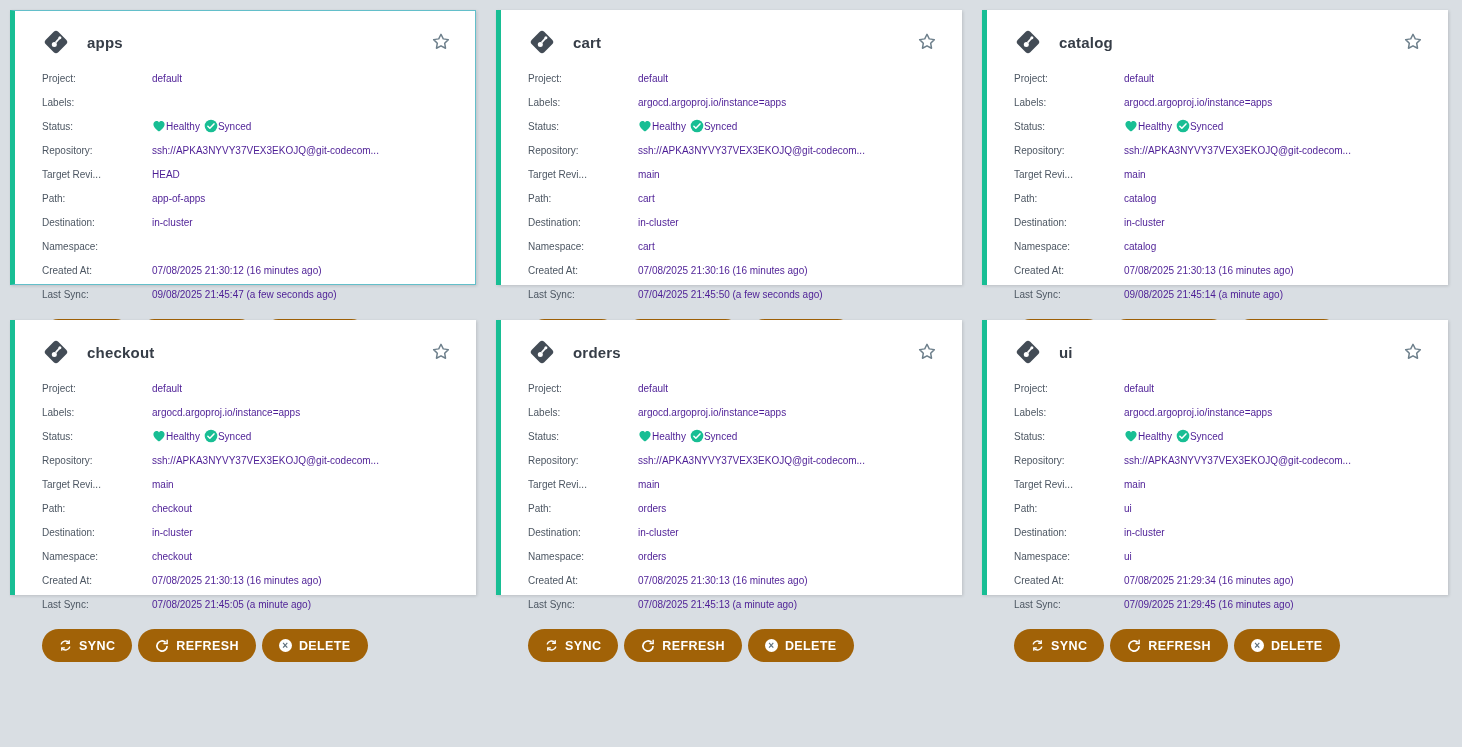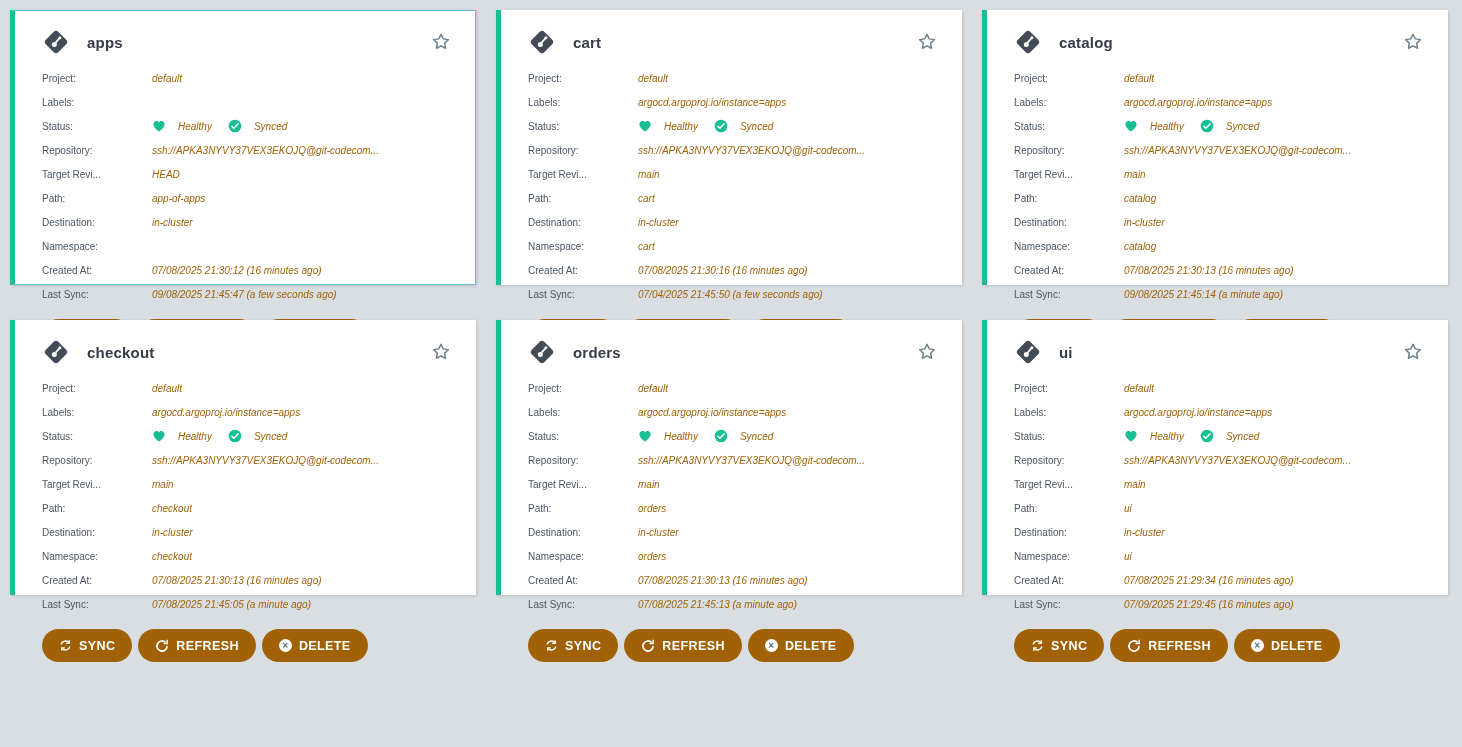--- a/index.html
+++ b/index.html
@@ -60,28 +60,27 @@
     display: flex;
     align-items: center;
     height: 24px;
     font-size: 10px;
   }
   .row .label {
     flex: 0 0 110px;
     color: #4c5662;
   }
   .row .value {
-    color: #a16207;
+    color: #4c1d95;
     white-space: nowrap;
     overflow: hidden;
     display: flex;
     align-items: center;
-    font-style: italic;
-  }
-  .status-value { display: flex; align-items: center; gap: 12px; }
+  }
+  .status-value { display: flex; align-items: center; gap: 0; }
   .status-value .stxt { margin-right: 4px; }
   .sicon { width: 14px; height: 14px; display: block; }
   .btn-row {
     display: flex;
     gap: 6px;
     margin-top: 13px;
   }
   .btn {
     display: inline-flex;
     align-items: center;

